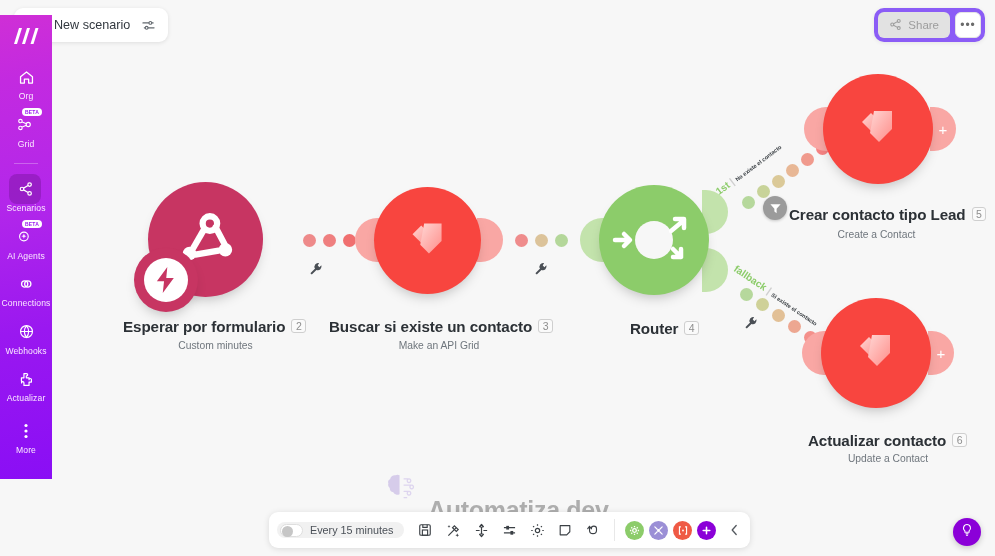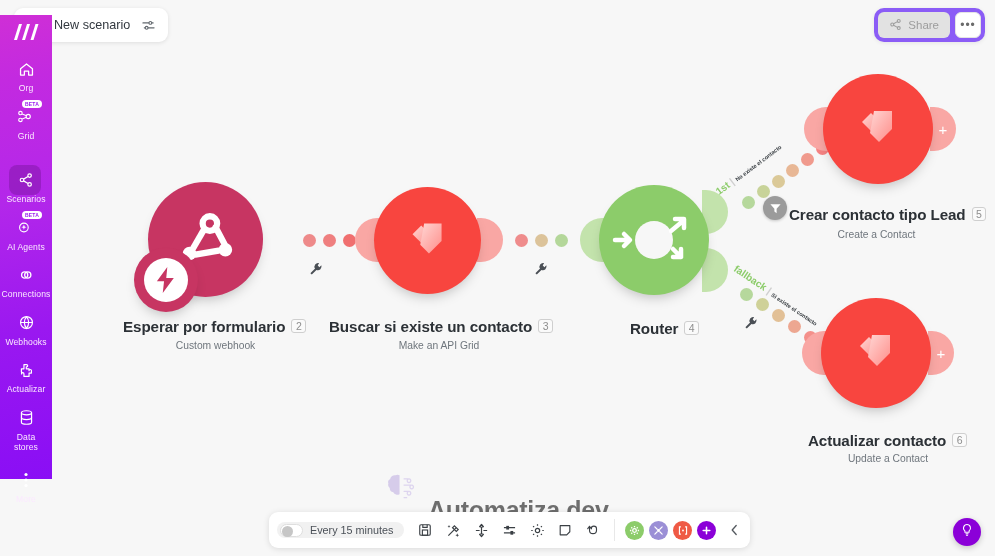--- a/index.html
+++ b/index.html
@@ -105,21 +105,21 @@
     position:absolute; width:24px;height:24px;border-radius:50%;background:#9b9b9b;
     display:flex;align-items:center;justify-content:center; cursor:pointer;
     box-shadow:0 1px 3px rgba(0,0,0,.2);
   }
 
   
   #watermark {
     position:absolute; left:330px; top:452px; display:flex; align-items:center; gap:10px;
     opacity:.55; pointer-events:none;
   }
-  #watermark .wm-text { font-size:25px; font-weight:bold; color:#000000; letter-spacing:-.3px;margin-top:44px; }
+  #watermark .wm-text { font-size:25px; font-weight:bold; color:#737373; letter-spacing:-.3px;margin-top:44px; }
 
   
   #toolbar {
     position:absolute; left:217px; bottom:8px; height:36px; background:#fff;
     border-radius:9px; display:flex; align-items:center; padding:0 8px; gap:10px;
     box-shadow:0 1px 6px rgba(0,0,0,.12); z-index:30;
   }
   #run-group { display:flex; align-items:stretch; border-radius:6px; overflow:hidden; }
   #run-once {
     background:#8b00d8; color:#fff; border:none; height:25px; display:flex; align-items:center;
@@ -233,31 +233,20 @@
 
     <div class="nav-item">
       <span class="nav-icon">
         <svg width="17" height="17" viewBox="0 0 20 20" fill="none" stroke="#fff" stroke-width="1.4" stroke-linejoin="round">
           <path d="M7 3 h3 a1.4 1.4 0 0 1 0 2.8 h-.2 V8 H13 v2.2 a1.4 1.4 0 0 1 2.8 0 V13 h-2.8 v4 H7 v-3 a1.4 1.4 0 0 0 -2.8 0 v-2.6 H4 V8 h3 Z"></path>
         </svg>
       </span>
       <span class="nav-label">Actualizar</span>
     </div>
 
-    <div class="nav-item">
-      <span class="nav-icon">
-        <svg width="15" height="17" viewBox="0 0 16 18" fill="none" stroke="#fff" stroke-width="1.3">
-          <ellipse cx="8" cy="4" rx="5.4" ry="2.2"></ellipse>
-          <path d="M2.6 4 v10 a5.4 2.2 0 0 0 10.8 0 V4"></path>
-          <path d="M2.6 9 a5.4 2.2 0 0 0 10.8 0"></path>
-        </svg>
-      </span>
-      <span class="nav-label" style="white-space:pre-line">Data
-stores</span>
-    </div>
 
     <div class="nav-item" style="margin-top:4px">
       <span class="nav-icon">
         <svg width="4" height="16" viewBox="0 0 4 16" fill="#fff">
           <circle cx="2" cy="2.5" r="1.6"></circle>
             <circle cx="2" cy="8" r="1.6"></circle>
             <circle cx="2" cy="13.5" r="1.6"></circle>
         </svg>
       </span>
       <span class="nav-label">More</span>
@@ -281,21 +270,21 @@
       <div class="bubble" style="left:82px; top:248px; width:64px; height:64px; background:#c73562;">
         <div style="width:44px;height:44px;border-radius:50%;background:#fff;display:flex;align-items:center;justify-content:center">
           <svg width="22" height="26" viewBox="0 0 16 20" fill="#c73562">
             <path d="M9 0 L1 11 H6.5 L5.5 20 L14 8.5 H8.2 Z"></path>
           </svg>
         </div>
       </div>
       <div class="node-label" style="left:71px; top:318px;">
         <span>Esperar por formulario</span><span class="num">2</span>
       </div>
-      <div class="node-sub" style="left:71px; top:340px; width:185px;">Custom webhook</div>
+      <div class="node-sub" style="left:71px; top:340px; width:185px;">Custom minutes</div>
     </div>
 
     <div class="dot" style="left:251px; top:234px; width:13px;height:13px; background:#ee8a8a;"></div>
     <div class="dot" style="left:271px; top:234px; width:13px;height:13px; background:#ef7f7f;"></div>
     <div class="dot" style="left:291px; top:234px; width:13px;height:13px; background:#f06f6f;"></div>
     <div class="wrench" style="left:257px; top:262px;">
       <svg width="14" height="14" viewBox="0 0 16 16" fill="#4a4f55">
         <path d="M11.5 1.2 a4.2 4.2 0 0 0 -4.6 6.3 L1.6 12.8 l1.6 1.6 L8.5 9.1 a4.2 4.2 0 0 0 5.6-5.3 l-2.2 2.2 -1.9 -1.9 Z"></path>
       </svg>
     </div>

